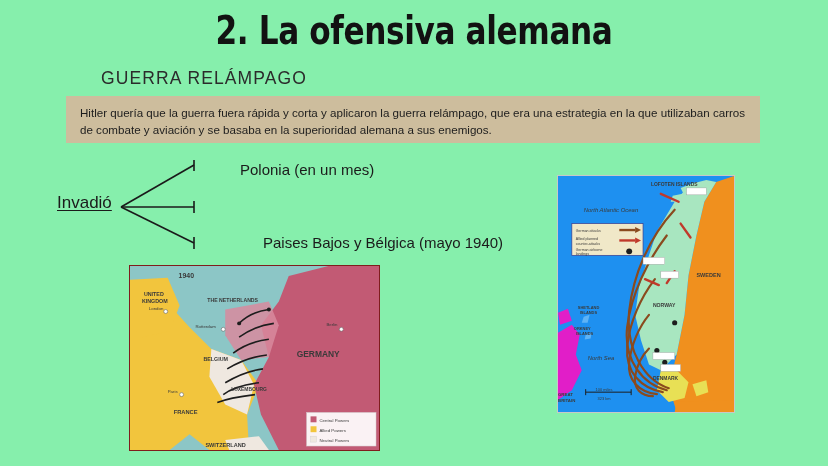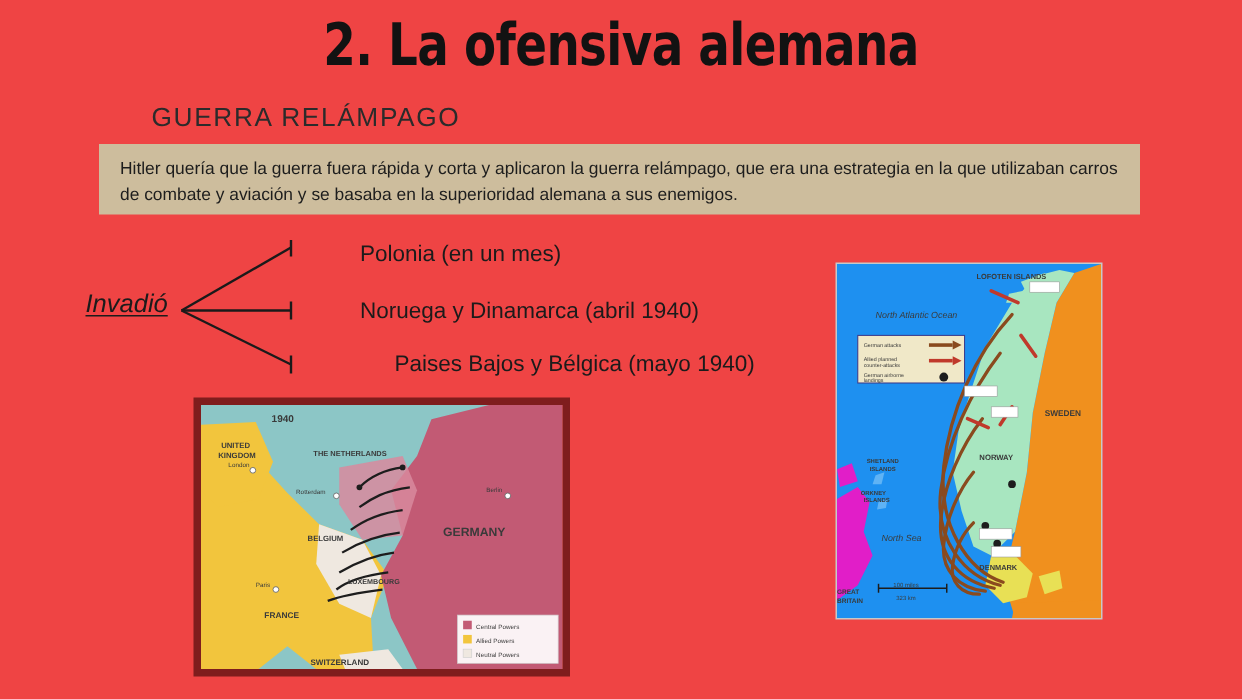--- a/index.html
+++ b/index.html
@@ -2,21 +2,21 @@
 <html><head>
 <meta charset="utf-8">
 <style>
   * { margin:0; padding:0; box-sizing:border-box; }
   html, body {
     width:828px; height:466px;
     background:#ffffff;
     font-family:"Liberation Sans", sans-serif;
     overflow:hidden;
   }
-  #slide { position:relative; width:828px; height:466px; background:#ef4444; }
+  #slide { position:relative; width:828px; height:466px; background:#86efac; }
 
   
   .title {
     position:absolute; left:0; top:8px; width:828px;
     text-align:center;
     font-family:"DejaVu Sans", sans-serif;
     font-weight:bold;
     font-size:39px;
     line-height:46px;
     letter-spacing:-0.5px;
@@ -43,34 +43,33 @@
     font-size:11.6px; line-height:16.5px; color:#1d1d1d;
   }
 
   
   .diagram { position:absolute; left:0; top:155px; width:500px; height:110px; }
   .invadio {
     position:absolute; left:57px; top:193px;
     font-size:17px; color:#1b1b1b;
     text-decoration:underline;
     text-underline-offset:2px;
-    font-style:italic;
   }
   .branch-svg { position:absolute; left:0; top:0; width:500px; height:110px; }
   .branch-label {
     position:absolute;
     font-size:15px; color:#1b1b1b; white-space:nowrap;margin-left:44px;
   }
   .bl1 { left:196px; top:161px; }
   .bl2 { left:196px; top:199px; }
   .bl3 { left:196px; top:234px;padding-left:23px; }
 
   
   .map { position:absolute; overflow:hidden; }
-  #map-west { left:129px; top:265px; width:251px; height:186px; border:5px solid #7f1d1d; }
+  #map-west { left:129px; top:265px; width:251px; height:186px; border:1px solid #7f1d1d; }
   #map-nor  { left:557px; top:175px; width:178px; height:238px; border:1px solid #c8c8c8; }
   .map svg { display:block; width:100%; height:100%; }
   .mlabel { font-family:"Liberation Sans", sans-serif; fill:#3a3a3a; }
 </style>
 </head>
 <body>
 
 <div id="slide">
 
   <div class="title">2. La ofensiva alemana</div>
@@ -88,21 +87,20 @@
       <path d="M121,52 L194,52" stroke="#1a1a1a" stroke-width="1.6" fill="none"></path>
       <path d="M121,52 L194,88" stroke="#1a1a1a" stroke-width="1.6" fill="none"></path>
 
       <path d="M194,5 L194,16" stroke="#1a1a1a" stroke-width="1.6" fill="none"></path>
       <path d="M194,46 L194,58" stroke="#1a1a1a" stroke-width="1.6" fill="none"></path>
       <path d="M194,82 L194,94" stroke="#1a1a1a" stroke-width="1.6" fill="none"></path>
     </svg>
   </div>
   <div class="invadio">Invadió</div>
   <div class="branch-label bl1">Polonia (en un mes)</div>
-  <div class="branch-label bl2">Noruega y Dinamarca (abril 1940)</div>
   <div class="branch-label bl3">Paises Bajos y Bélgica (mayo 1940)</div>
 
   <div class="map" id="map-west">
     <svg viewBox="0 0 251 186" preserveAspectRatio="none">
       <rect x="0" y="0" width="251" height="186" fill="#8cc6c6"></rect>
 
       <path d="M0,20 L0,186 L40,186 L60,170 L80,186 L120,186 L118,150 L130,120 L112,95 L82,84 L60,62 L42,42 L30,24 Z" fill="#f2c53d"></path>
       <path d="M0,14 L38,12 L50,40 L40,66 L12,72 L0,60 Z" fill="#f2c53d"></path>
 
       <path d="M251,0 L251,186 L150,186 L132,150 L125,120 L140,92 L132,60 L150,36 L160,10 L200,0 Z" fill="#c25a74"></path>

